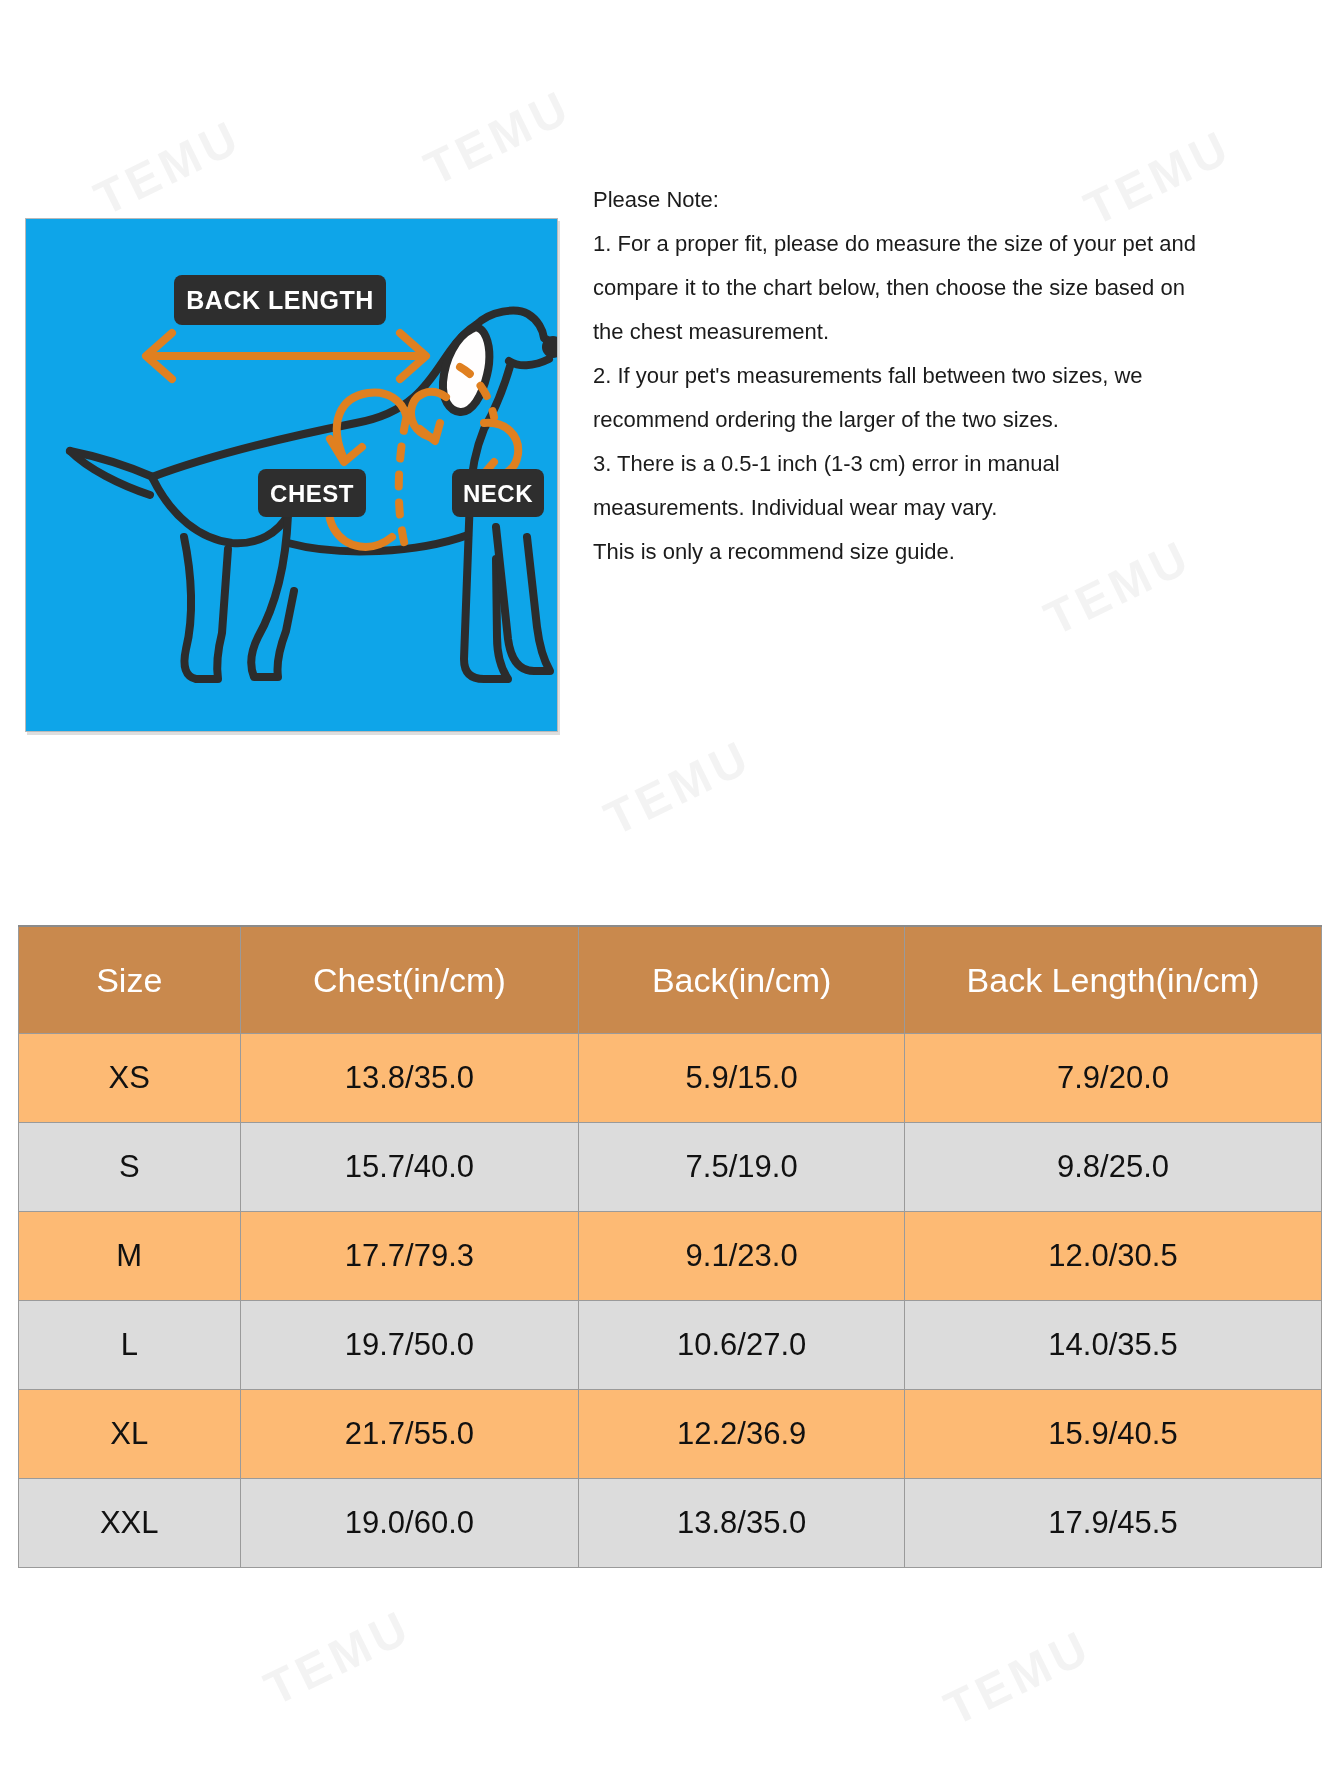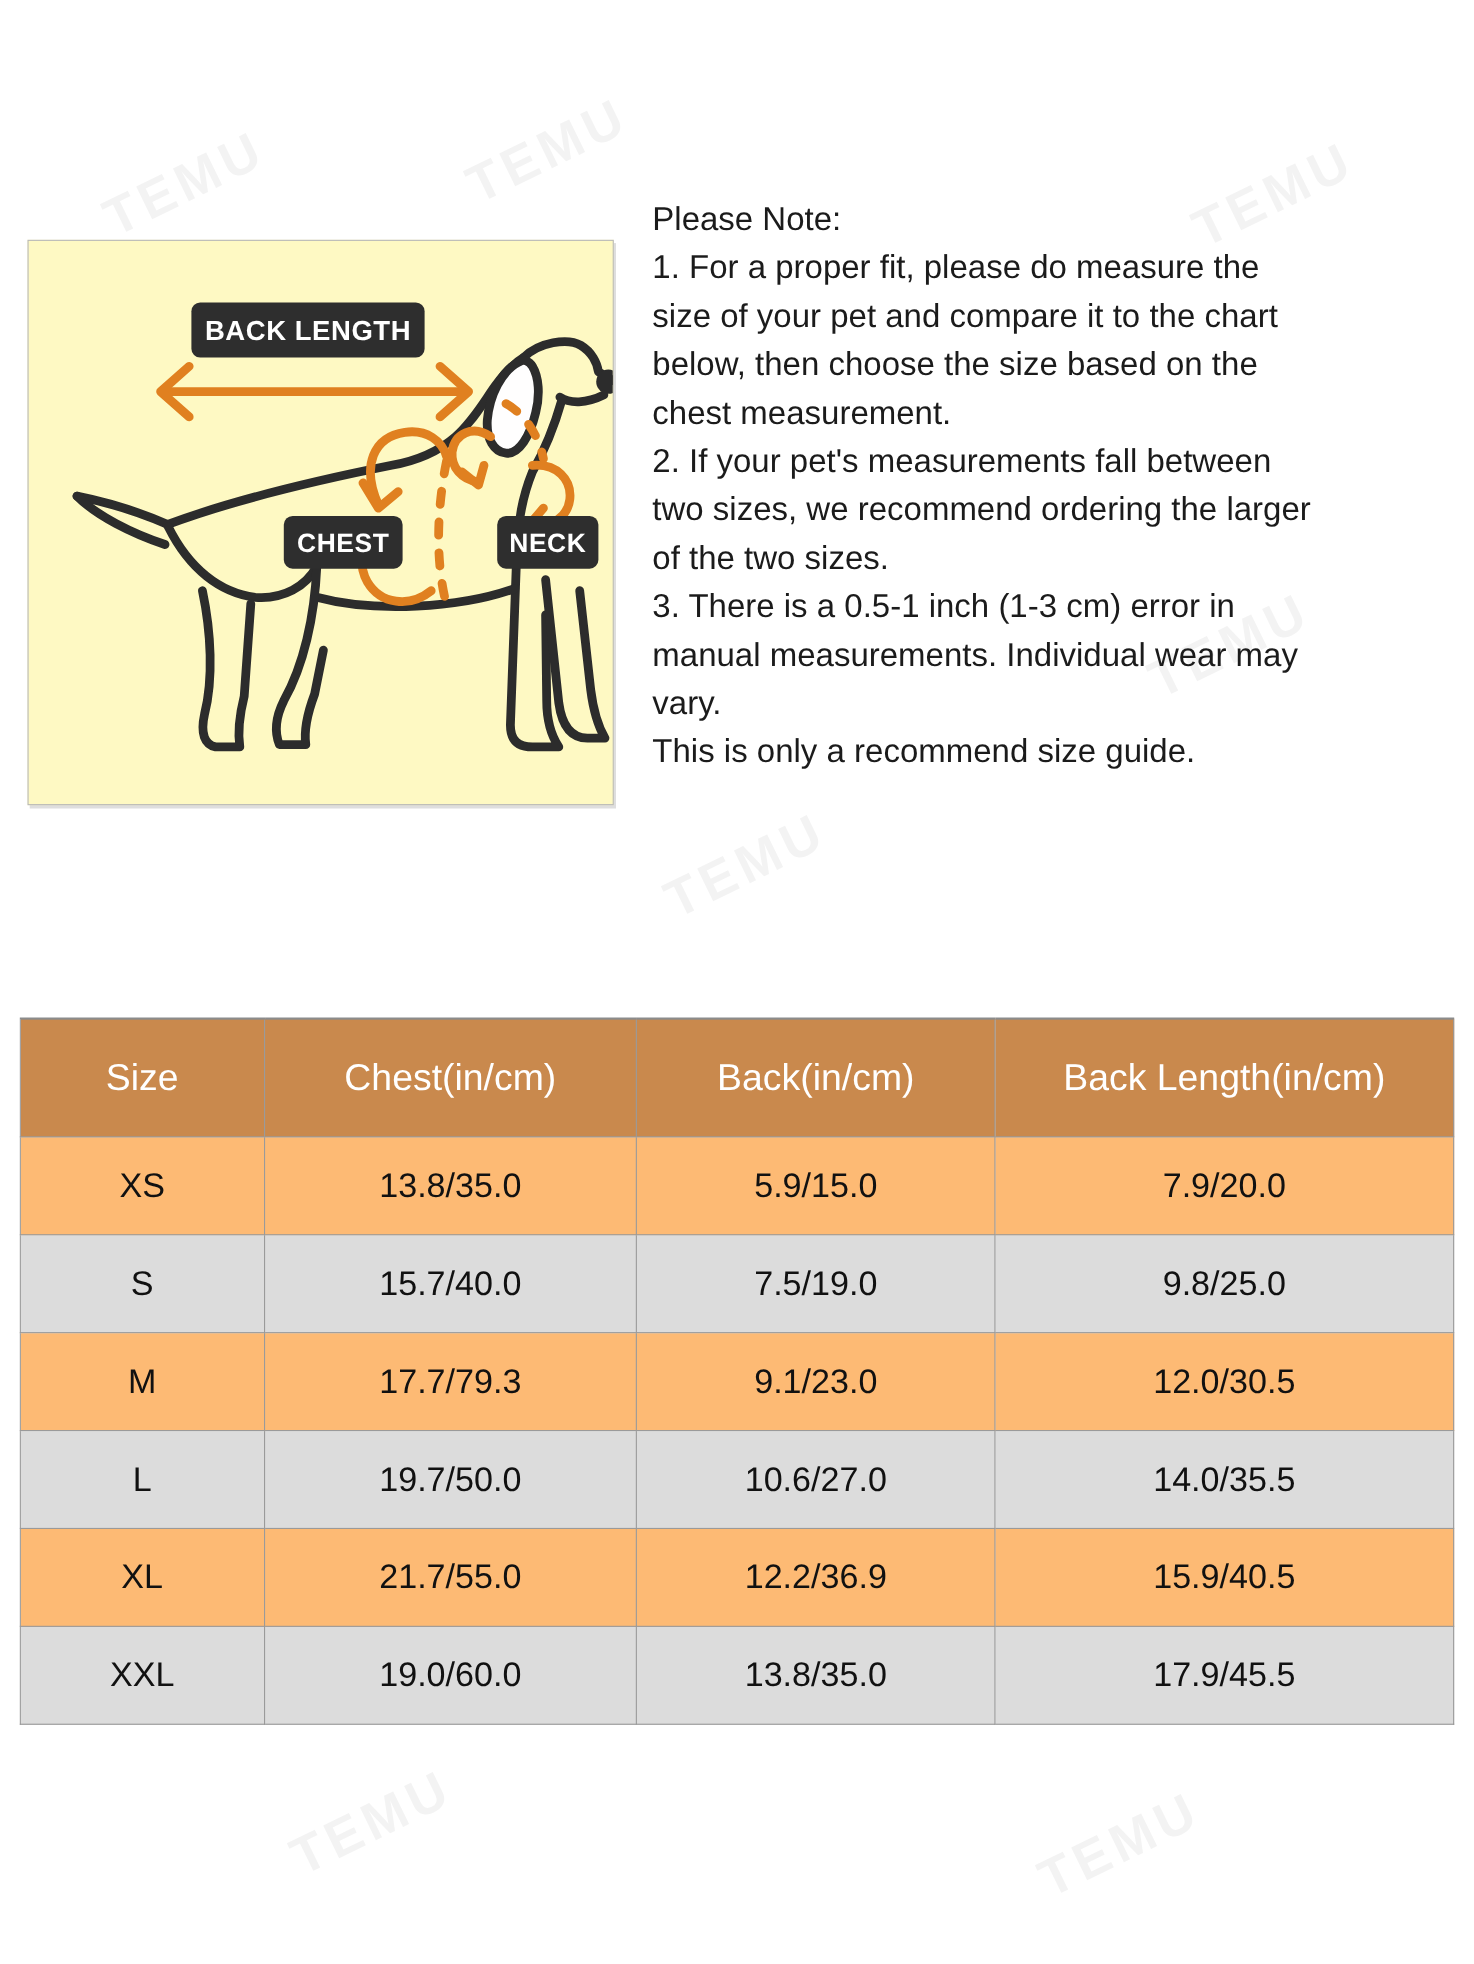--- a/index.html
+++ b/index.html
@@ -4,33 +4,33 @@
 <style>
   :root{
     --accent:#e08020; --ink:#2c2c2c; --label-bg:#2e2e2e;
     --header-bg:#c9894d; --alt-row:#dcdcdc; --header-text:#ffffff;
   }
   html,body{margin:0;padding:0;background:#fff;}
   .page{position:relative;width:1340px;height:1785px;background:#ffffff;overflow:hidden;
         font-family:"Liberation Sans",sans-serif;}
   .wm{position:absolute;color:rgba(160,160,160,0.12);font-size:48px;font-weight:bold;
       letter-spacing:5px;transform:rotate(-26deg);user-select:none;}
-  .dog-box{position:absolute;left:25px;top:218px;width:531px;height:512px;background:#fef9c3;
+  .dog-box{position:absolute;left:25px;top:218px;width:531px;height:512px;background:#0ea5e9;
            border:1px solid #b9b9b9;box-shadow:2px 3px 0 #dedede;}
   .dog-box svg{display:block;width:100%;height:100%;}
   .stroke-ink{stroke:var(--ink);stroke-width:8;fill:none;stroke-linecap:round;stroke-linejoin:round;}
   .stroke-ink-fill{stroke:var(--ink);stroke-width:8;fill:#fffefe;stroke-linecap:round;stroke-linejoin:round;}
   .fill-ink{fill:var(--ink);}
   .stroke-accent{stroke:var(--accent);stroke-width:8;fill:none;stroke-linecap:round;stroke-linejoin:round;}
   .stroke-accent-dash{stroke:var(--accent);stroke-width:8;fill:none;stroke-linecap:round;
                       stroke-dasharray:12 16;}
   .chip{fill:var(--label-bg);}
   .chip-text{fill:#ffffff;font-family:"Liberation Sans",sans-serif;font-weight:bold;
              text-anchor:middle;letter-spacing:0.5px;}
-  .note{position:absolute;left:593px;top:178px;width:612px;font-size:30px;line-height:44px;
+  .note{position:absolute;left:593px;top:178px;width:612px;font-size:22px;line-height:44px;
         color:#1b1b1b;}
   .note div{margin:0;}
   table.size-table{position:absolute;left:18px;top:925px;width:1304px;border-collapse:collapse;
                    table-layout:fixed;}
   table.size-table th{height:104px;background:var(--header-bg);color:var(--header-text);
                       font-size:34px;font-weight:400;text-align:center;
                       border:1px solid #9a9a9a;border-top:2px solid #8b8b8b;}
   table.size-table td{height:86px;background:#fdba74;color:#111111;font-size:31px;
                       text-align:center;vertical-align:middle;border:1px solid #9a9a9a;}
   table.size-table tr.alt td{background:var(--alt-row);}

